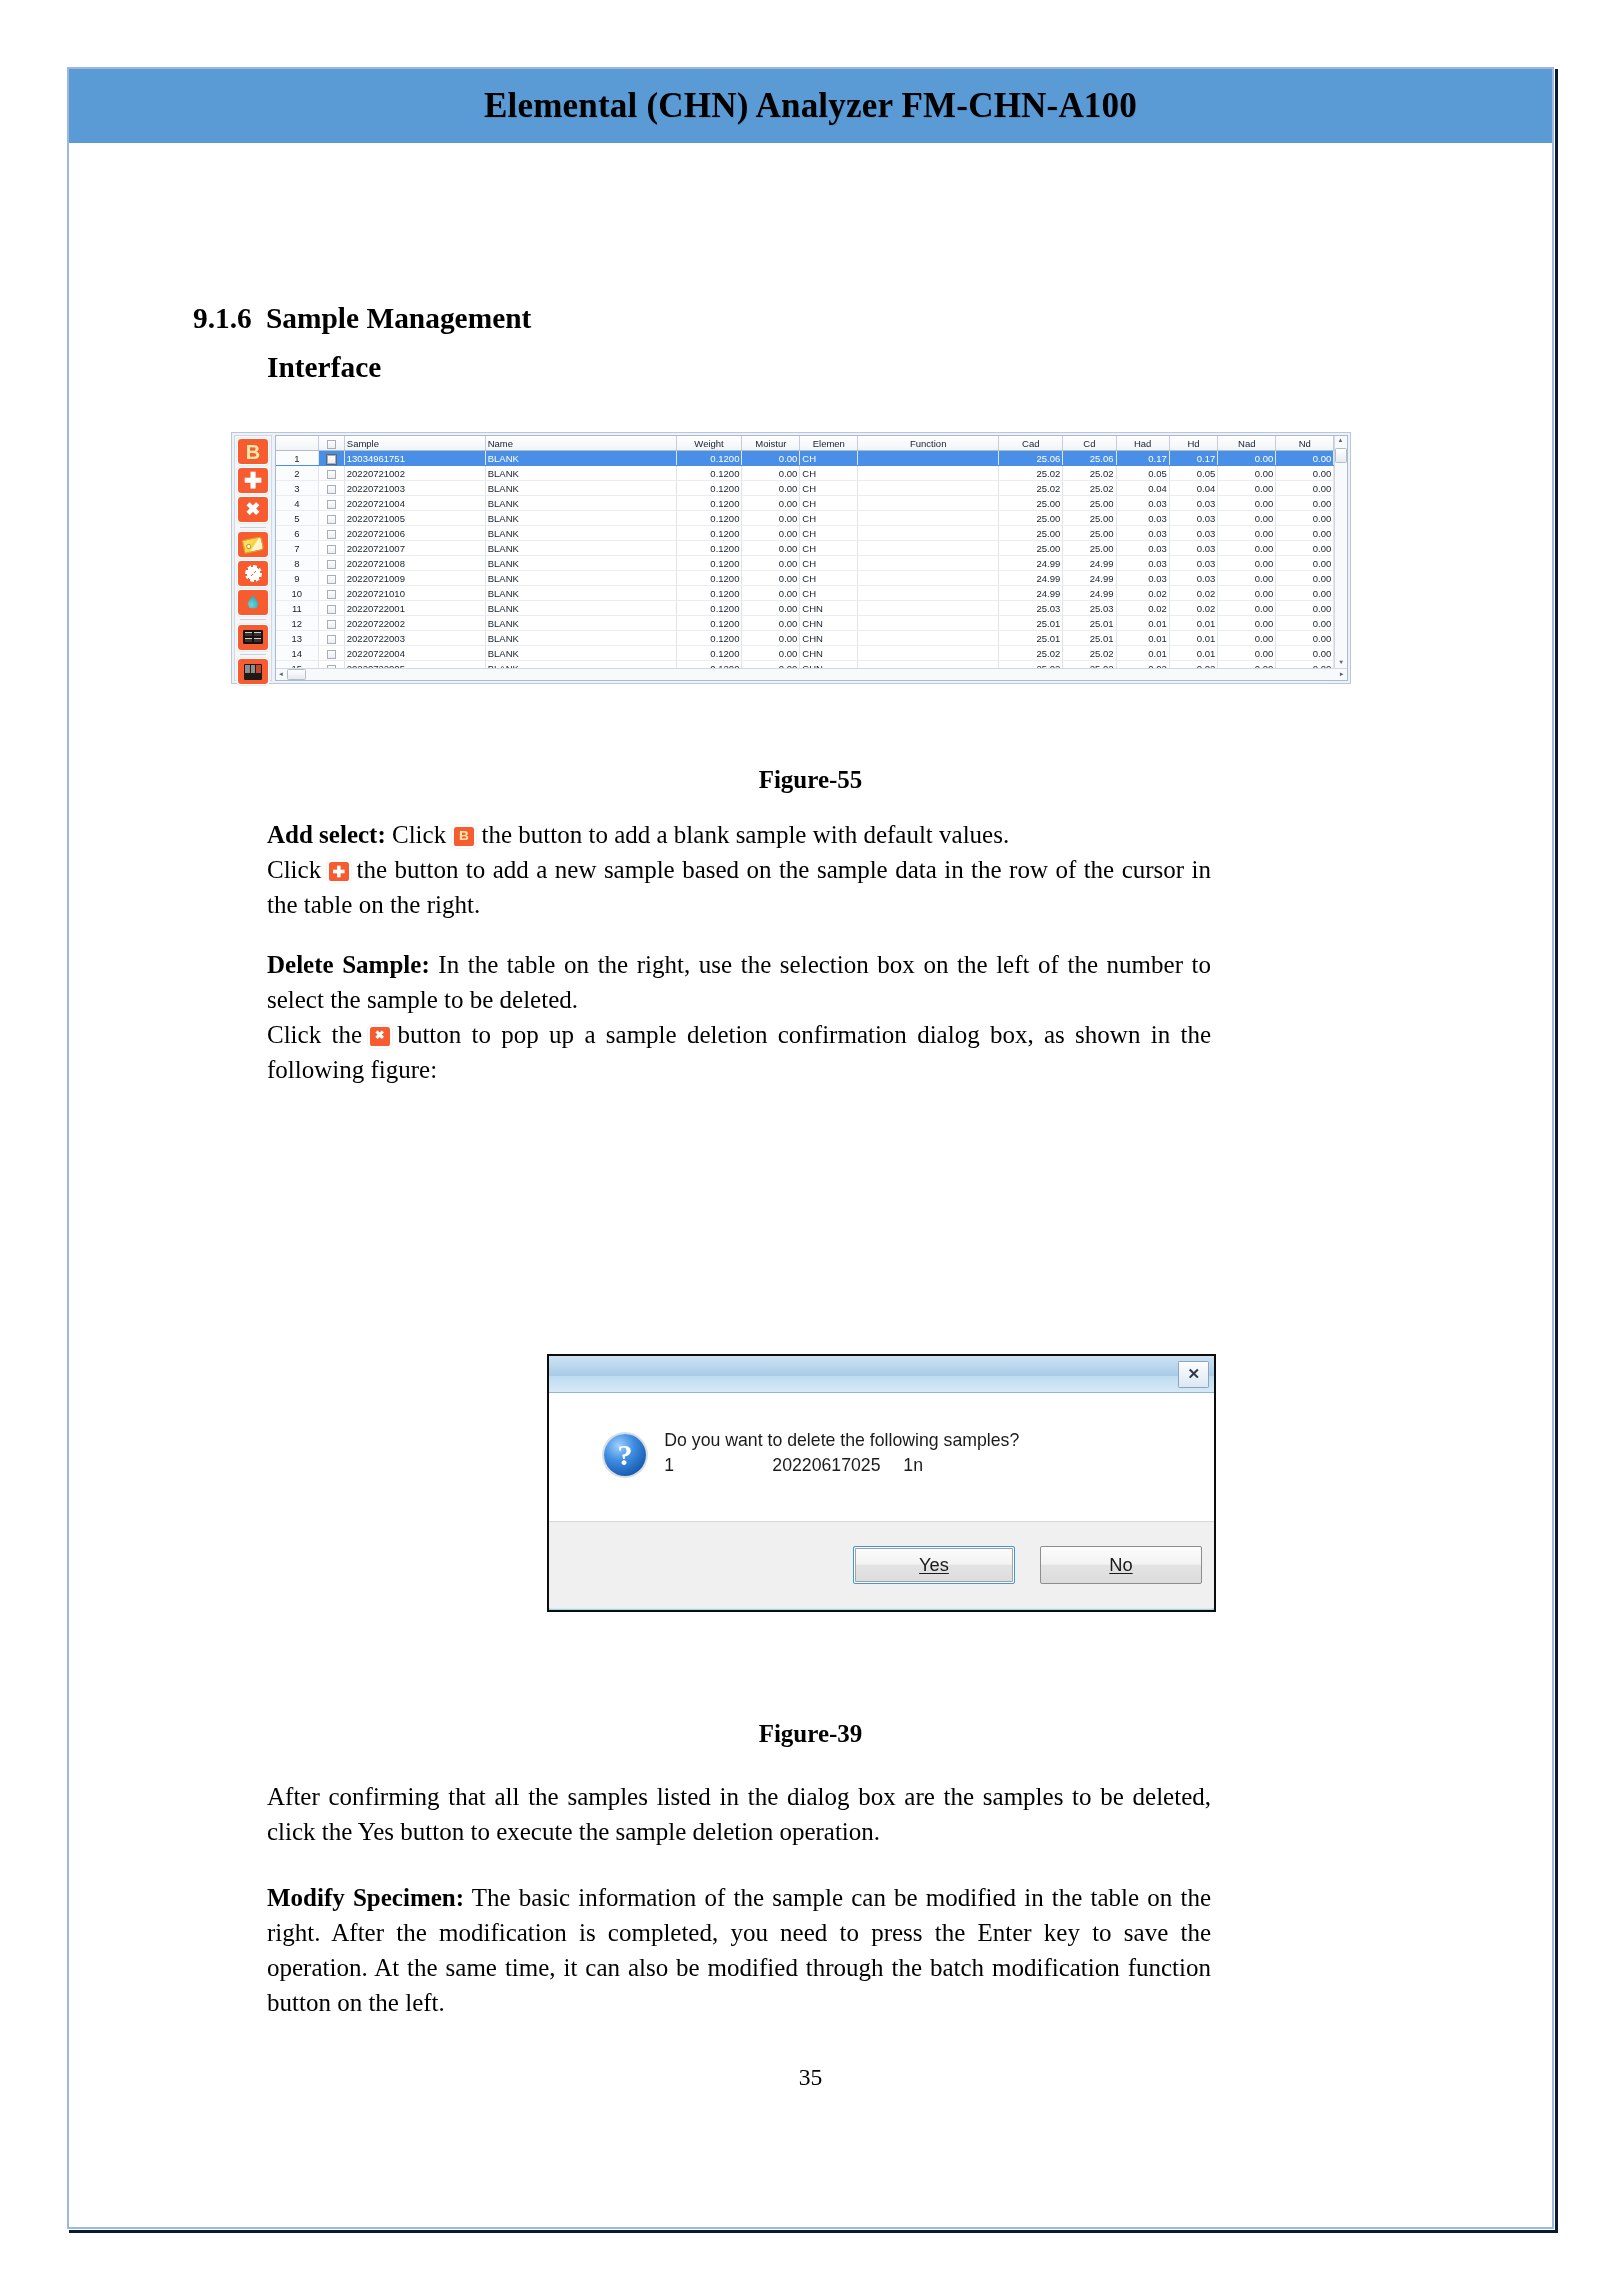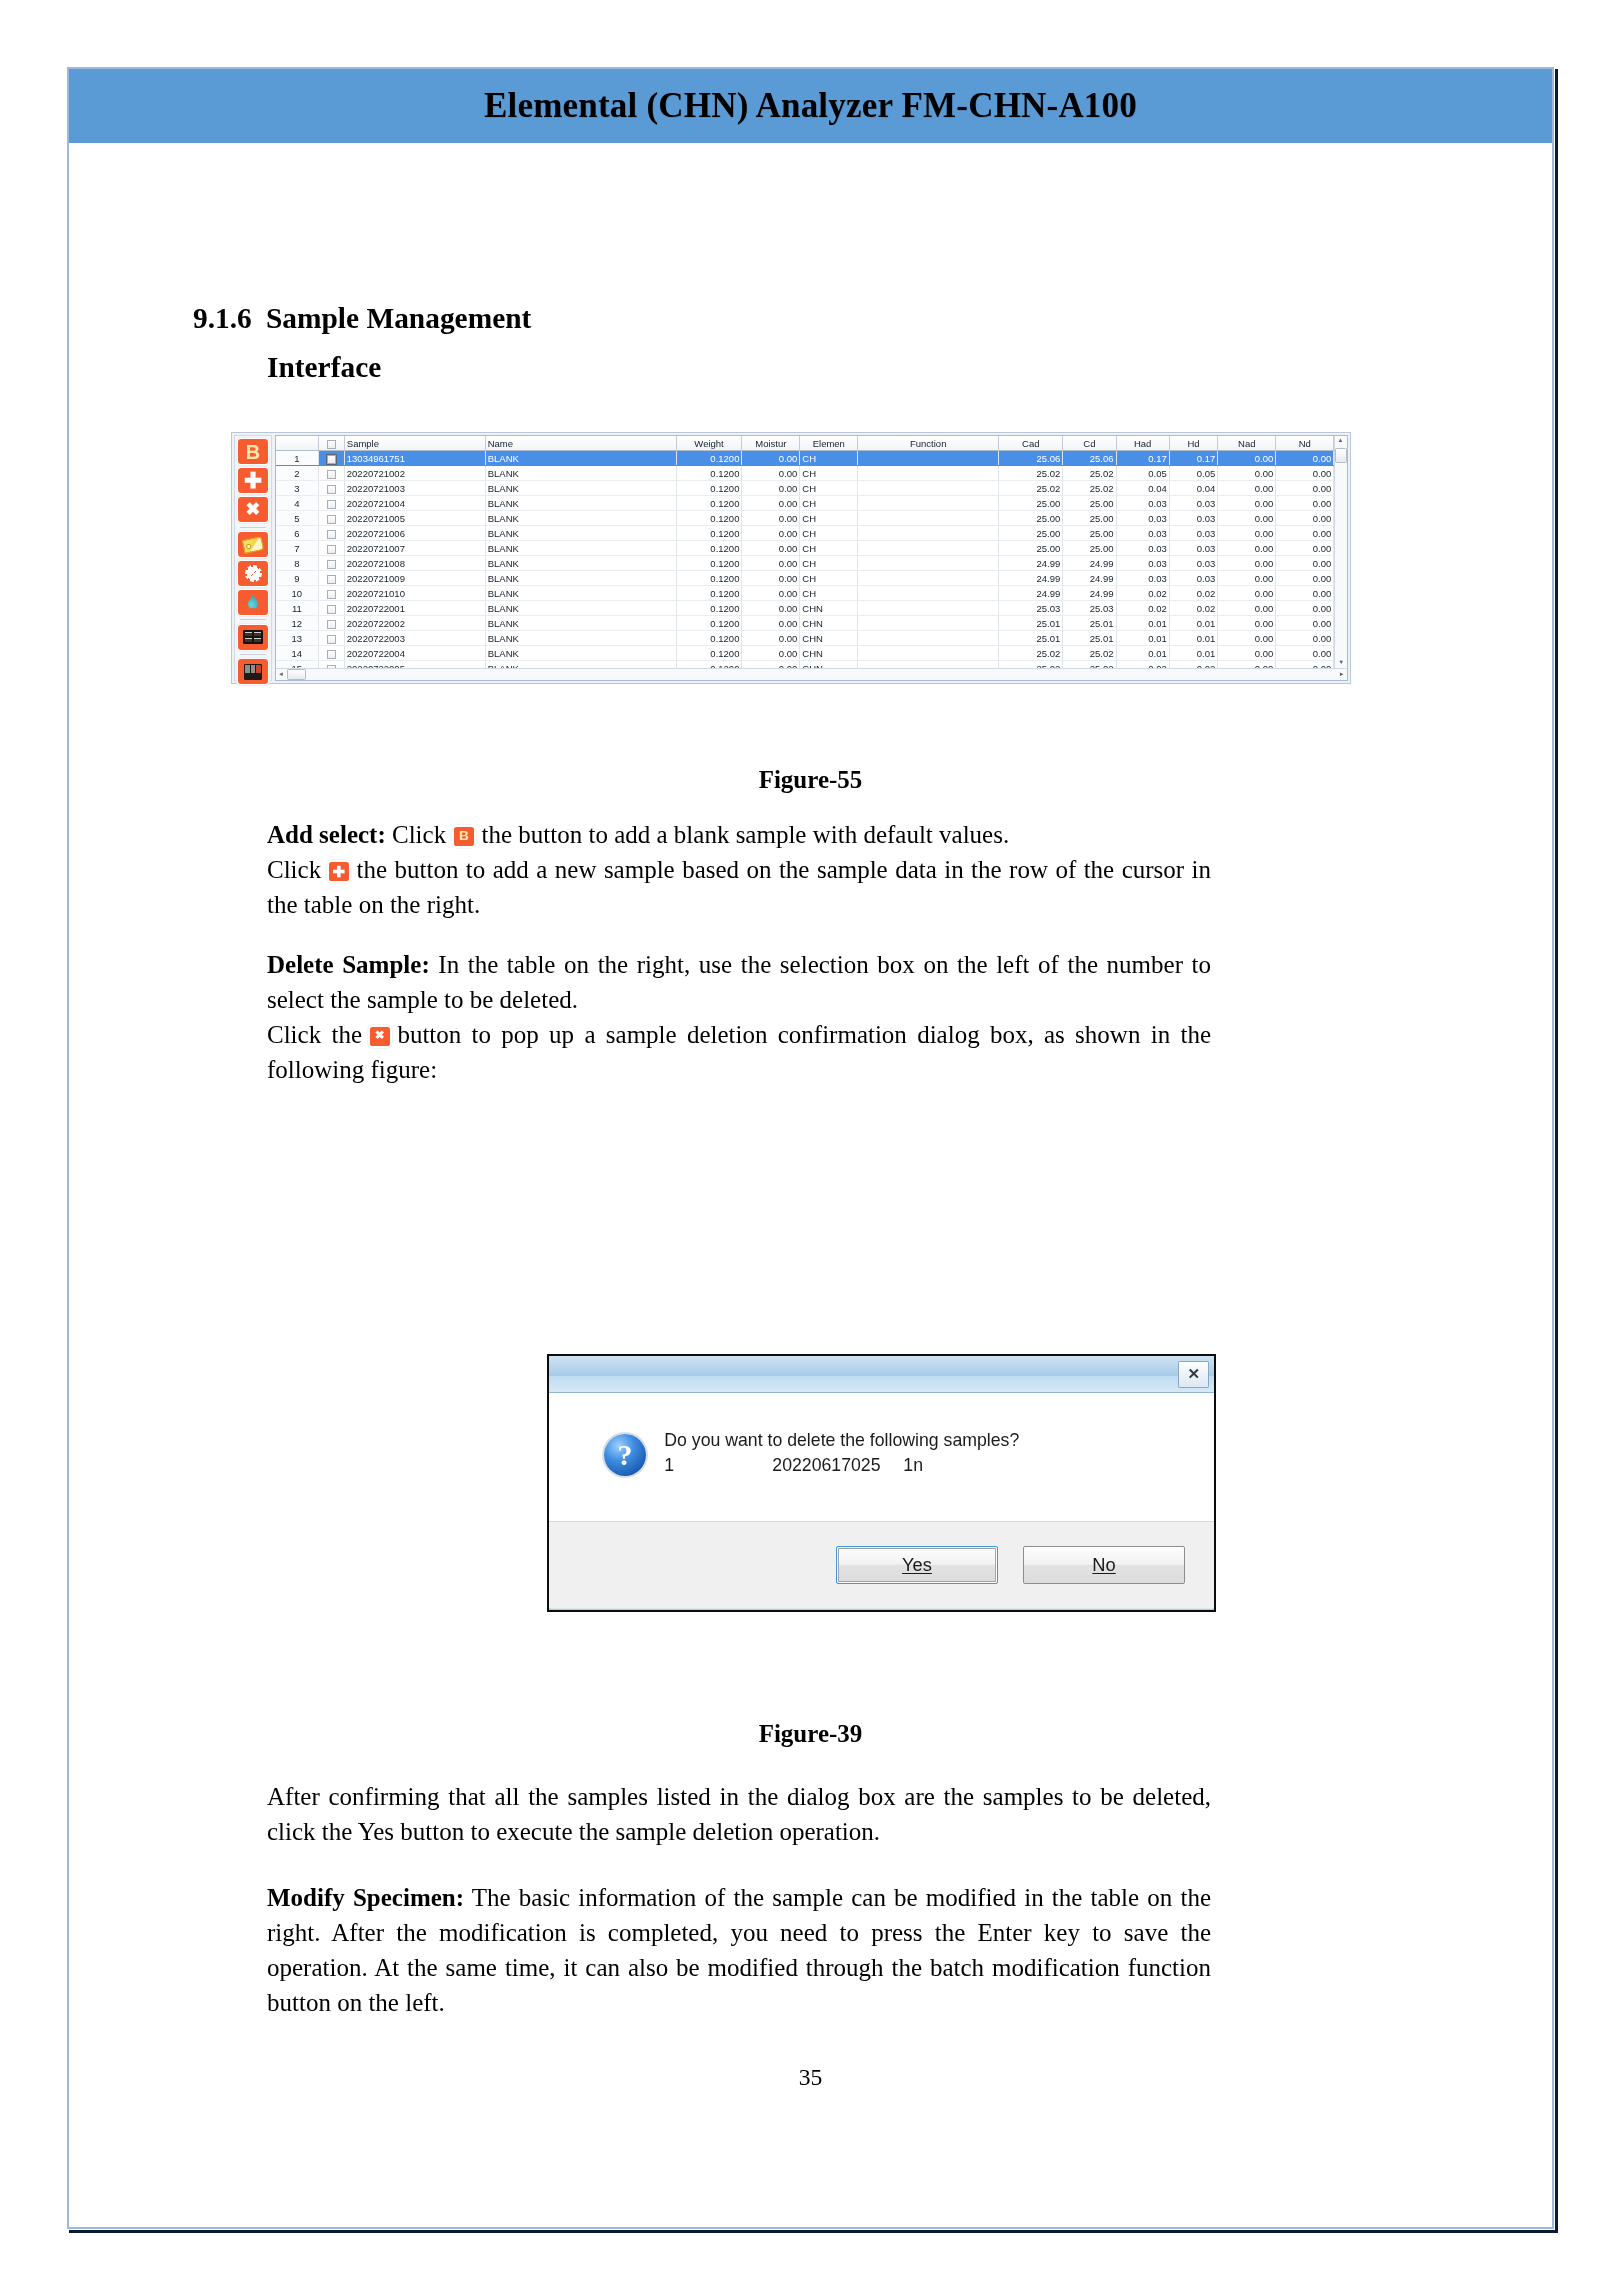--- a/index.html
+++ b/index.html
@@ -466,21 +466,21 @@
   }
   #dlg-list .c1 { width: 108px; }
   #dlg-list .c2 { width: 131px; }
   #dlg-btnbar {
     height: 87px;
     background: #f0f0f0;
     border-top: 0.7px solid #d7d7d7;
     display: flex;
     align-items: center;
     justify-content: flex-end;
-    padding-right: 29px;
+    padding-right: 12px;
     gap: 25px;
     box-sizing: border-box;
   }
   .dlg-btn {
     width: 160px; height: 36px;
     background: linear-gradient(#fdfdfd 0%, #f2f2f2 48%, #e3e3e3 50%, #dcdcdc 100%);
     border: 0.7px solid #8d8d8d;
     border-radius: 2px;
     display:flex; align-items:center; justify-content:center;
     font-family: "Liberation Sans", sans-serif;

